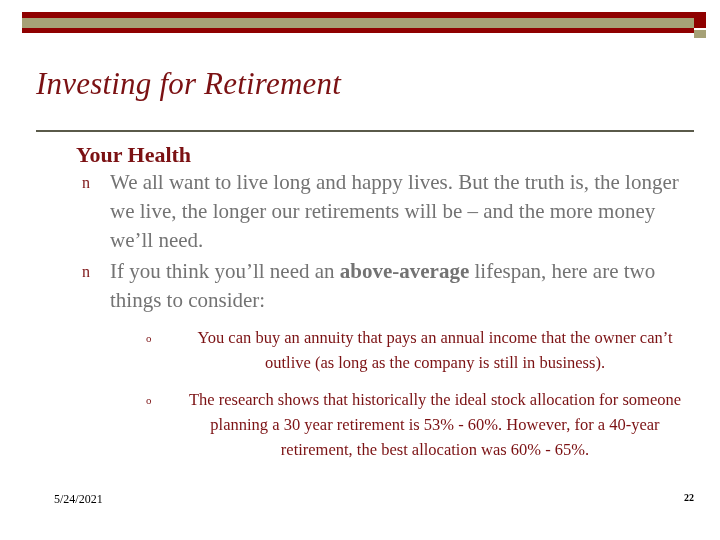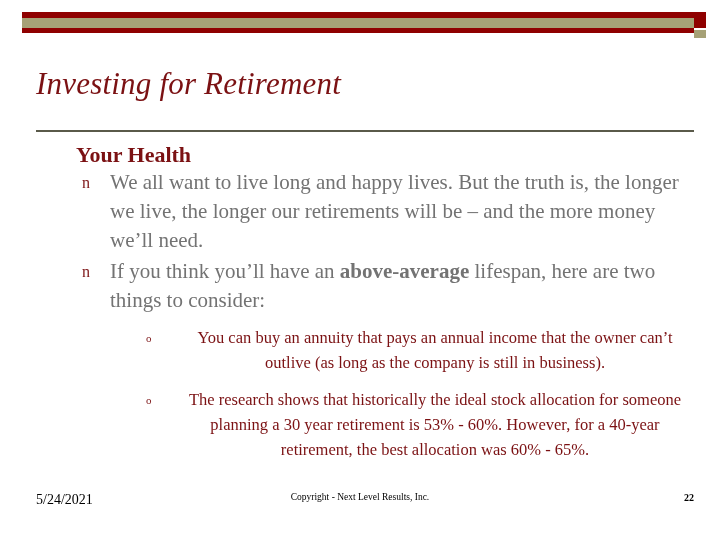--- a/index.html
+++ b/index.html
@@ -154,23 +154,23 @@
     position: absolute;
     left: 0;
     top: 492px;
     width: 720px;
     height: 20px;
     font-family: "Liberation Serif", serif;
     color: #000000;
   }
   .footer-date {
     position: absolute;
-    left: 36px;
-    top: 0;
-    font-size: 14px;
+    left: 54px;
+    top: 0;
+    font-size: 12px;
   }
   .footer-center {
     position: absolute;
     left: 0;
     top: 0;
     width: 720px;
     text-align: center;
     font-size: 9.5px;
   }
   .footer-page {
@@ -199,32 +199,31 @@
 
   <div class="lvl1">Your Health</div>
 
   <div class="bullet-row lvl2">
     <span class="marker">n</span>
     <span class="text"><span>We all want to live long and happy lives.  But the truth is, the longer we live, the longer our retirements will be – and the more money we’ll need.</span></span>
   </div>
 
   <div class="bullet-row lvl2">
     <span class="marker">n</span>
-    <span class="text"><span>If you think you’ll have an </span><b class="em">above-average</b><span> lifespan, here are two things to consider:</span></span>
+    <span class="text"><span>If you think you’ll need an </span><b class="em">above-average</b><span> lifespan, here are two things to consider:</span></span>
   </div>
 
   <div class="bullet-row lvl3">
     <span class="marker">o</span>
     <span class="text">You can buy an annuity that pays an annual income that the owner can’t outlive (as long as the company is still in business).</span>
   </div>
 
   <div class="bullet-row lvl3 second">
     <span class="marker">o</span>
     <span class="text">The research shows that historically the ideal stock allocation for someone planning a 30 year retirement is 53% - 60%.  However, for a 40-year retirement, the best allocation was 60% - 65%.</span>
   </div>
 
 </div>
 
 <div class="footer">
   <div class="footer-date">5/24/2021</div>
-  <div class="footer-center">Copyright - Next Level Results, Inc.</div>
   <div class="footer-page">22</div>
 </div>
 
 </body></html>

